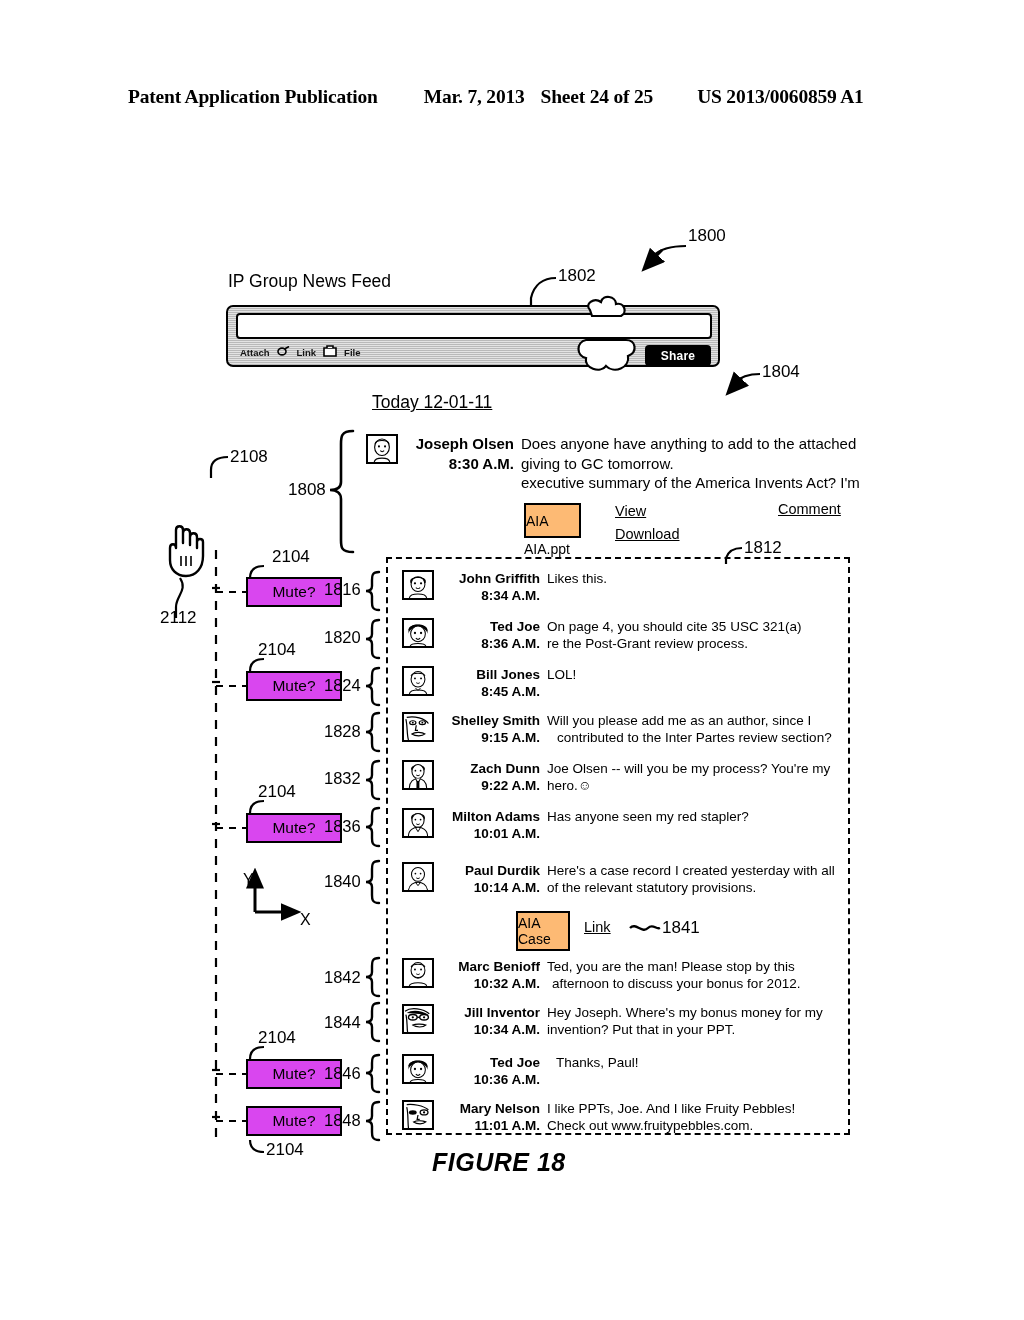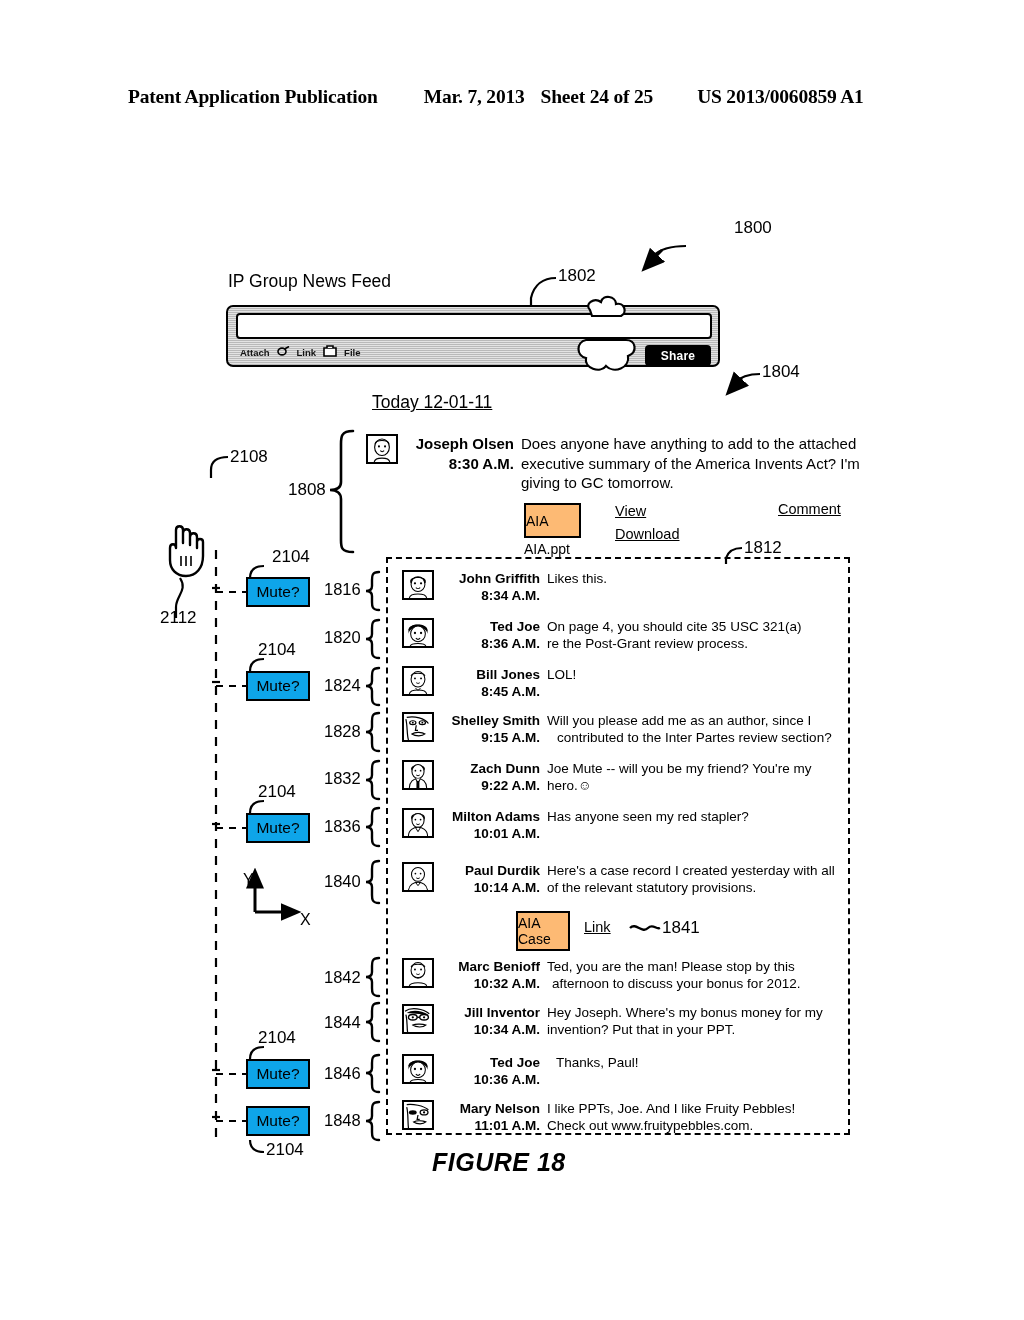--- a/index.html
+++ b/index.html
@@ -122,23 +122,23 @@
     flex-direction: column;
     align-items: center;
     justify-content: center;
     font-size: 15.5px;
     line-height: 21px;
     text-align: center;
   }
   
   .mute-box {
     position: absolute;
-    width: 64px; height: 30px;
+    width: 96px; height: 30px;
     border: 2.5px solid #000;
-    background: #0ea5e9;
+    background: #d946ef;
     box-sizing: border-box;
     display: flex;
     align-items: center;
     justify-content: center;
     font-size: 15.5px;
   }
 
   
   .ref {
     position: absolute;
@@ -358,21 +358,21 @@
 
   <div class="today">Today 12-01-11</div>
 
 
   <div class="mute-box" style="left:246px; top:577px;">Mute?</div>
   <div class="mute-box" style="left:246px; top:671px;">Mute?</div>
   <div class="mute-box" style="left:246px; top:813px;">Mute?</div>
   <div class="mute-box" style="left:246px; top:1059px;">Mute?</div>
   <div class="mute-box" style="left:246px; top:1106px;">Mute?</div>
 
-  <div class="ref" style="left:688px; top:218px;margin-left:46px;">1800</div>
+  <div class="ref" style="left:688px; top:226px;">1800</div>
   <div class="ref" style="left:558px; top:266px;">1802</div>
   <div class="ref" style="left:762px; top:362px;">1804</div>
   <div class="ref" style="left:288px; top:480px;">1808</div>
   <div class="ref" style="left:744px; top:538px;">1812</div>
   <div class="ref" style="left:230px; top:447px;">2108</div>
   <div class="ref" style="left:160px; top:608px;">2112</div>
   <div class="ref" style="left:272px; top:547px;">2104</div>
   <div class="ref" style="left:258px; top:640px;">2104</div>
   <div class="ref" style="left:258px; top:782px;">2104</div>
   <div class="ref" style="left:258px; top:1028px;">2104</div>
@@ -403,22 +403,22 @@
         <path d="M14,17 C15.5,18.5 17,18.5 18.5,17" fill="none" stroke="#000" stroke-width="1.2"></path>
         <path d="M7,30 C8,24 24,24 25,30" fill="none" stroke="#000" stroke-width="1.3"></path>
       </svg>
     </div>
     <div class="namecol w-post post-name">
       <div>Joseph Olsen</div>
       <div>8:30 A.M.</div>
     </div>
     <div class="bodycol post-body">
       <div>Does anyone have anything to add to the attached</div>
+      <div>giving to GC tomorrow.</div>
       <div>executive summary of the America Invents Act? I'm</div>
-      <div>giving to GC tomorrow.</div>
     </div>
   </div>
 
   <div class="att-box" style="left:524px; top:503px; width:57px; height:35px;">
     <span>AIA</span>
   </div>
   <div class="att-caption" style="left:524px; top:541px;">AIA.ppt</div>
 
   <div class="lnk" style="left:615px; top:503px;">View</div>
   <div class="lnk" style="left:615px; top:526px;">Download</div>
@@ -525,21 +525,21 @@
         <path d="M6,30 C6,23 11,19 16,19 C21,19 26,23 26,30" fill="#fff" stroke="#000" stroke-width="1.2"></path>
         <path d="M13,19 L16,24 L19,19" fill="#fff" stroke="#000" stroke-width="1.2"></path>
         <rect x="14.2" y="22" width="3.4" height="8" fill="#000"></rect>
       </svg>
     </div>
     <div class="namecol" style="width:100px; margin-left:6px;">
       <div>Zach Dunn</div>
       <div>9:22 A.M.</div>
     </div>
     <div class="bodycol">
-      <div>Joe Mute -- will you be my friend? You're my</div>
+      <div>Joe Olsen -- will you be my process? You're my</div>
       <div>hero.☺</div>
     </div>
   </div>
 
   <div class="msg-row" style="left:402px; top:808px;">
     <div class="avatar">
       <svg viewBox="0 0 32 30">
         <path d="M8,9 C8,2 24,2 24,9 L24,12 C23,8 20,7 16,7 C12,7 9,8 8,12 Z" fill="#000"></path>
         <ellipse cx="16" cy="12" rx="7" ry="8" fill="#fff" stroke="#000" stroke-width="1.2"></ellipse>
         <circle cx="13" cy="11" r="1" fill="#000"></circle>

